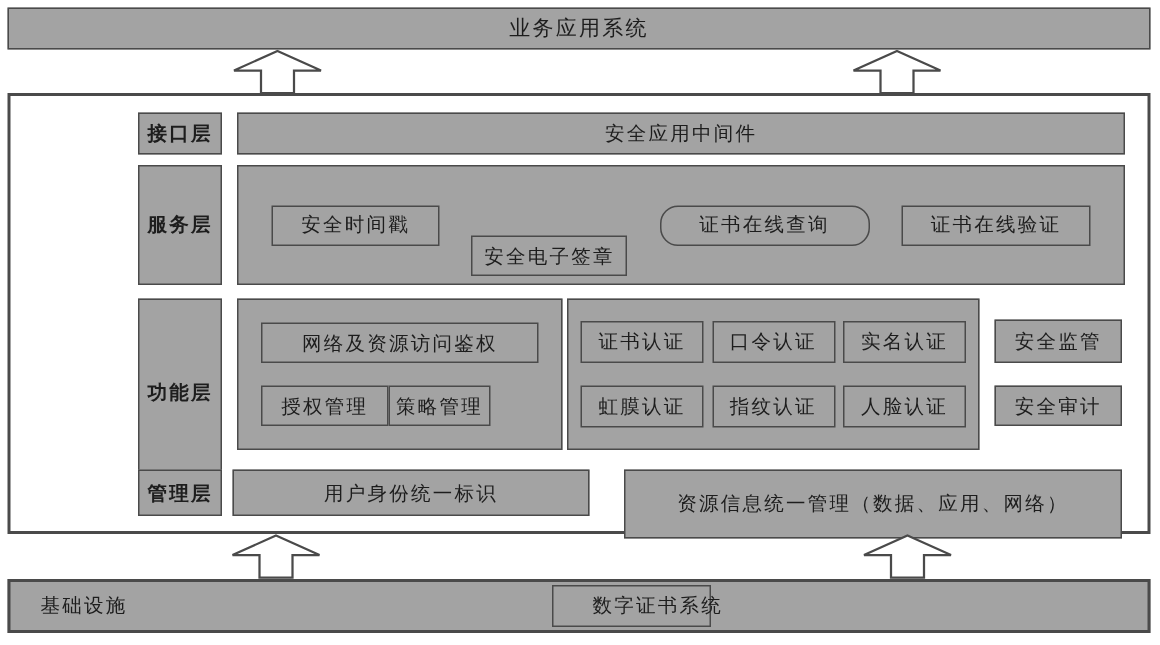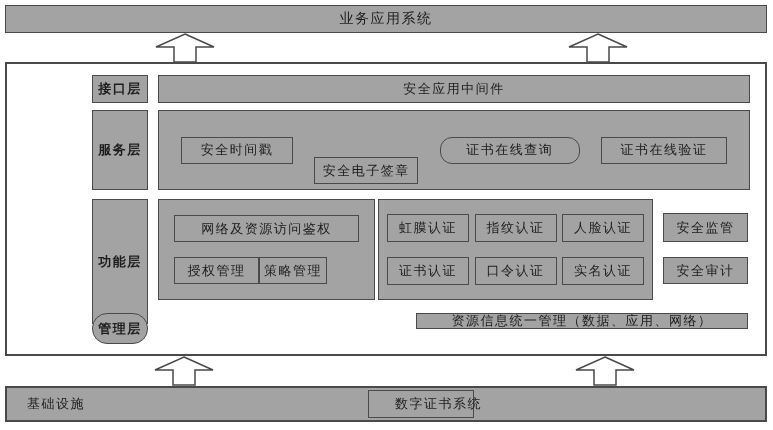--- a/index.html
+++ b/index.html
@@ -18,21 +18,21 @@
   .top-box{left:5px;top:5px;width:762px;height:28px;font-size:14px;}
   .main-box{left:5px;top:62px;width:762px;height:294px;background:transparent;}
   .trust-label{
     position:absolute;left:8px;top:173px;width:82px;text-align:center;
     font-size:14px;letter-spacing:1.5px;line-height:18px;
   }
   .layer-label{left:92px;width:56px;font-weight:bold;}
   .lbl-interface{top:75px;height:28px;}
   .lbl-service{top:110px;height:80px;}
   .lbl-function{top:199px;height:125px;}
-  .lbl-management{top:313px;height:31px;border-radius:15px;}
+  .lbl-management{top:313px;height:31px;}
   .middleware{left:158px;top:75px;width:592px;height:28px;}
   .service-container{
     left:158px;top:110px;width:592px;height:80px;
     flex-direction:column;justify-content:space-evenly;align-items:stretch;
     padding:0 22px;
   }
   .svc-row{display:flex;justify-content:space-between;align-items:center;}
   .svc-row .box{position:relative;height:27px;}
   .w1{width:112px;} .w2{width:104px;margin-top:41px;} .w3{width:140px;border-radius:12px;} .w4{width:126px;}
   .func-left{
@@ -47,21 +47,21 @@
   .func-right{
     left:378px;top:199px;width:275px;height:101px;
     flex-direction:column;justify-content:space-evenly;align-items:stretch;
     padding:0 8px;
   }
   .func-right .row{display:flex;justify-content:space-between;}
   .func-right .box{position:relative;height:28px;width:82px;}
   .side-top{left:663px;top:213px;width:85px;height:29px;}
   .side-bottom{left:663px;top:257px;width:85px;height:27px;}
   .mgmt1{left:155px;top:313px;width:238px;height:31px;}
-  .mgmt2{left:416px;top:313px;width:332px;height:16px;text-align:right;}
+  .mgmt2{left:416px;top:313px;width:332px;height:46px;text-align:right;}
   .bottom-box{left:5px;top:386px;width:762px;height:36px;justify-content:flex-start;padding-left:20px;text-align:center;}
   .dcs{left:368px;top:390px;width:106px;height:28px;padding-left:35px;}
   .arrow{position:absolute;width:62px;height:30px;}
   .a-tl{left:154px;top:33px;} .a-tr{left:567px;top:33px;}
   .a-bl{left:153px;top:356px;} .a-br{left:574px;top:356px;}
 </style>
 </head>
 <body>
 
 <div class="stage">
@@ -97,35 +97,36 @@
       <div class="box wa">网络及资源访问鉴权</div>
     </div>
     <div class="rowB">
       <div class="box wb">授权管理</div>
       <div class="box wc">策略管理</div>
     </div>
   </div>
 
   <div class="box func-right">
     <div class="row">
+      <div class="box">证书认证</div>
+      <div class="box">口令认证</div>
+      <div class="box">实名认证</div>
+    </div>
+    <div class="row">
       <div class="box">虹膜认证</div>
       <div class="box">指纹认证</div>
       <div class="box">人脸认证</div>
-    </div>
-    <div class="row">
-      <div class="box">证书认证</div>
-      <div class="box">口令认证</div>
-      <div class="box">实名认证</div>
     </div>
   </div>
 
   <div class="box side-top">安全监管</div>
   <div class="box side-bottom">安全审计</div>
 
   <div class="box layer-label lbl-management">管理层</div>
+  <div class="box mgmt1">用户身份统一标识</div>
   <div class="box mgmt2">资源信息统一管理（数据、应用、网络）</div>
 
   <svg class="arrow a-bl" viewBox="0 0 62 30">
     <polygon points="31,1 60,14 42,14 42,29 20,29 20,14 2,14" fill="#ffffff" stroke="#4a4a4a" stroke-width="1.5"></polygon>
   </svg>
   <svg class="arrow a-br" viewBox="0 0 62 30">
     <polygon points="31,1 60,14 42,14 42,29 20,29 20,14 2,14" fill="#ffffff" stroke="#4a4a4a" stroke-width="1.5"></polygon>
   </svg>
 
   <div class="box outer bottom-box">

